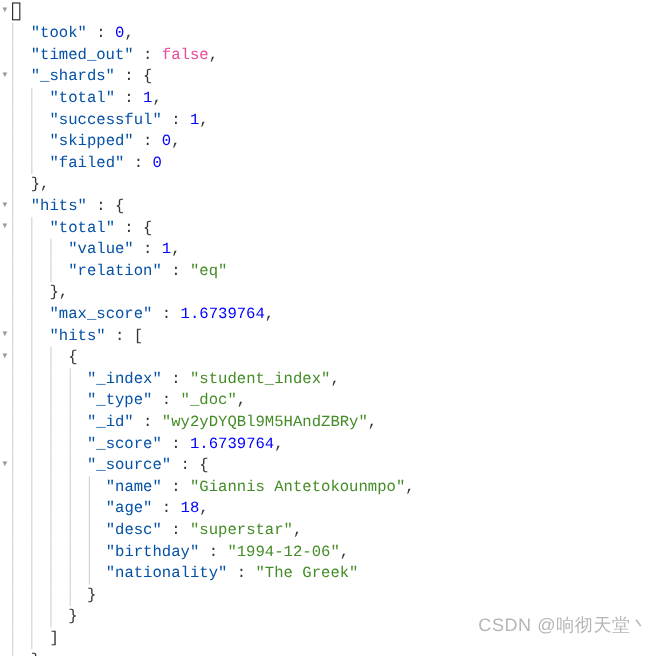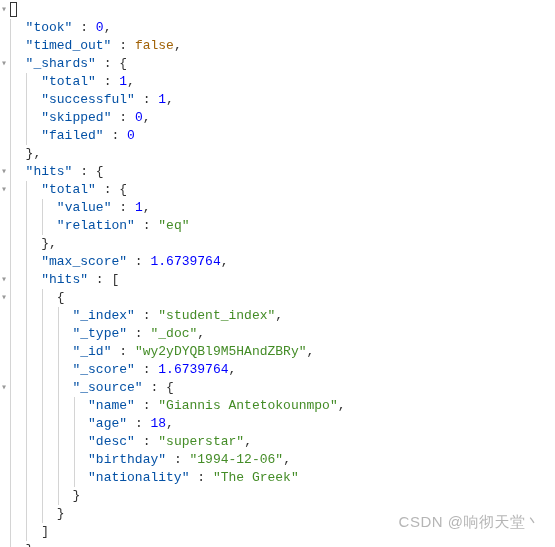--- a/index.html
+++ b/index.html
@@ -44,21 +44,21 @@
     .indent-guide {
       position: absolute;
       left: 0;
       top: 0;
       bottom: 0;
       border-left: 1px solid #d4d4d4;
     }
     .key { color: #0451a5; }
     .string { color: #448c27; }
     .number { color: #0000ff; }
-    .boolean { color: #a16207; }
+    .boolean { color: #ec4899; }
     .punct { color: #333333; }
     .cursor-box {
       display: inline-block;
       border: 1px solid #333333;
       width: 7px;
       height: 15px;
       vertical-align: text-bottom;
     }
     .watermark {
       position: absolute;

